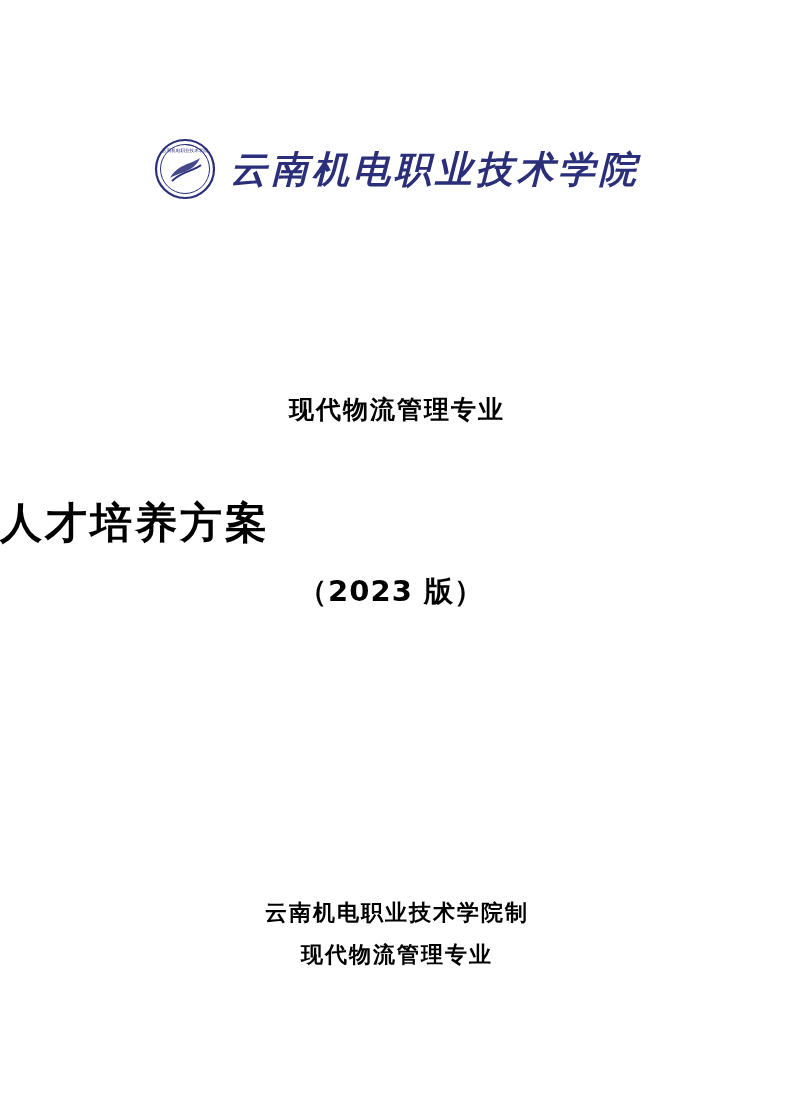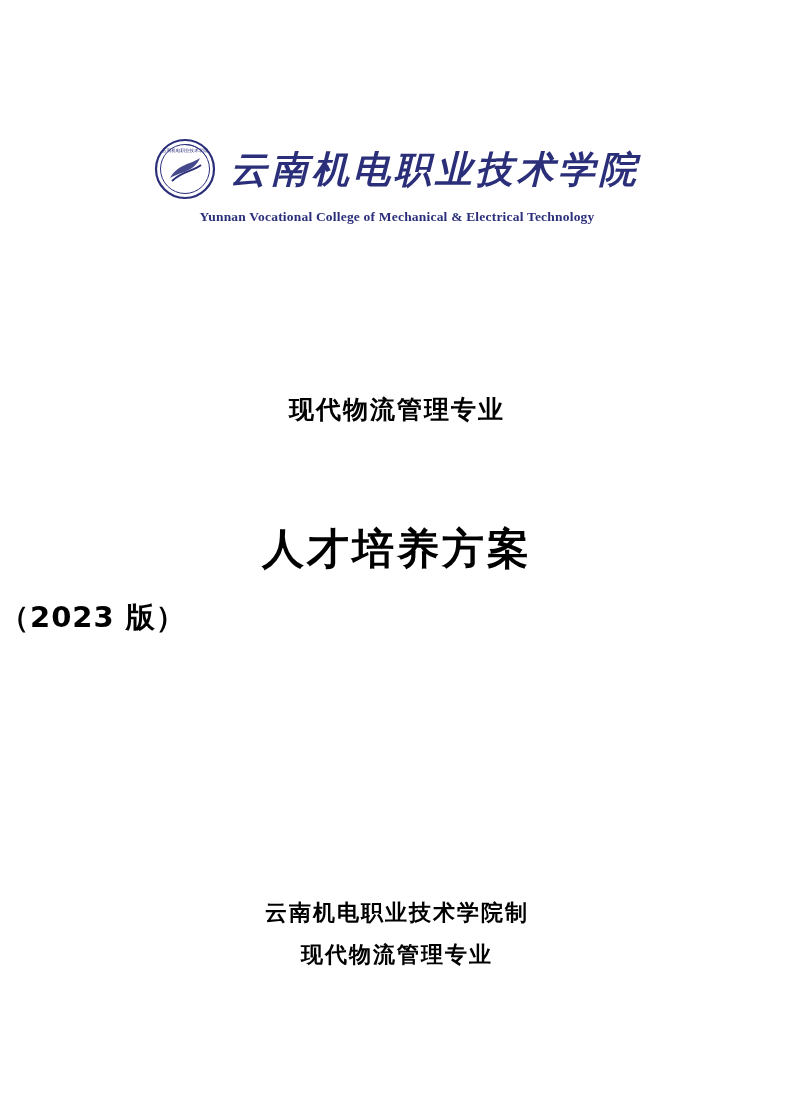--- a/index.html
+++ b/index.html
@@ -72,36 +72,36 @@
     text-align: center;
     font-family: "DejaVu Sans", "Liberation Sans", sans-serif;
     font-size: 25px;
     font-weight: bold;
     letter-spacing: 2px;
     color: #000000;
     margin-top: 8px;
   }
   .title-main {
     position: absolute;
-    top: 521px;
+    top: 495px;
     left: 0;
     width: 794px;
-    text-align: center;
+    text-align: left;
     font-family: "DejaVu Sans", "Liberation Sans", sans-serif;
     font-size: 42px;
     font-weight: bold;
     letter-spacing: 3px;
     color: #000000;
   }
   .title-version {
     position: absolute;
-    top: 598px;
+    top: 572px;
     left: 0;
     width: 782px;
-    text-align: left;
+    text-align: center;
     font-family: "DejaVu Sans", "Liberation Sans", sans-serif;
     font-size: 29px;
     font-weight: bold;
     letter-spacing: 1px;
     color: #000000;
   }
 
   
   .footer-block {
     position: absolute;
@@ -131,21 +131,20 @@
           <circle cx="31" cy="31" r="29" fill="#ffffff" stroke="#2b2f7a" stroke-width="2.2"></circle>
           <circle cx="31" cy="31" r="24.5" fill="#ffffff" stroke="#2b2f7a" stroke-width="1"></circle>
           <path d="M16 40 C24 26, 38 26, 46 20 C40 34, 26 34, 16 40 Z" fill="#2b2f7a" opacity="0.88"></path>
           <path d="M18 43 C28 33, 40 33, 47 27" fill="none" stroke="#2b2f7a" stroke-width="2"></path>
           <path d="M31 6.5 a24.5 24.5 0 0 1 21 12" fill="none" stroke="#2b2f7a" stroke-width="0.9"></path>
           <text x="31" y="14" font-size="4.6" fill="#2b2f7a" text-anchor="middle" font-family="DejaVu Sans, sans-serif">云南机电职业技术学院</text>
         </svg>
       </span>
       <span class="logo-cn">云南机电职业技术学院</span>
     </div>
-    <div class="logo-en">Yunnan Vocational College of Mechanical &amp; Electrical Technology</div>
   </div>
 
   <div class="title-major">现代物流管理专业</div>
 
   <div class="title-main">人才培养方案</div>
 
   <div class="title-version">（2023 版）</div>
 
   <div class="footer-block">
     <div class="footer-line">云南机电职业技术学院制</div>

